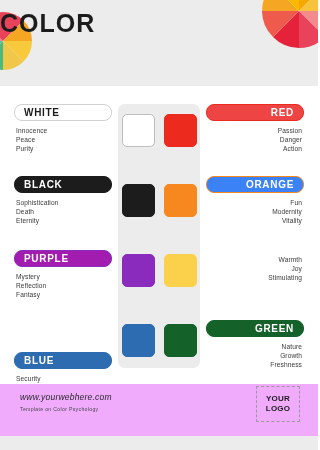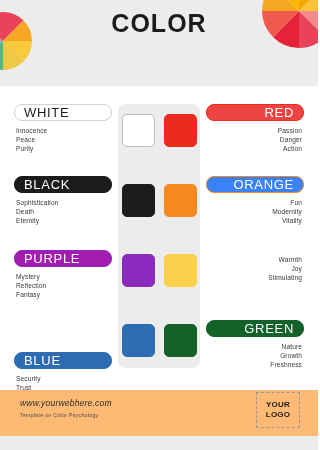--- a/index.html
+++ b/index.html
@@ -11,40 +11,40 @@
   }
   .poster{position:absolute;inset:0;background:#ffffff;overflow:hidden;}
 
   
   .header{
     position:absolute;left:0;top:0;width:318px;height:86px;
     background:#ececec;overflow:hidden;
   }
   .title{
     position:absolute;left:0;top:10px;width:318px;
-    text-align:center;color:#1c1c1c;
+    text-align:left;color:#1c1c1c;
     font-weight:bold;font-size:25px;line-height:27px;
     letter-spacing:-0.5px;
     transform:scaleX(1.0);
   }
   .title .l1{display:block;letter-spacing:1px;}
   .title .l2{display:block;letter-spacing:0px;}
 
   
   .wheel{position:absolute;border-radius:50%;}
   .wheel-left{left:-26px;top:12px;width:58px;height:58px;}
   .wheel-right{right:-18px;top:-26px;width:74px;height:74px;}
   .wheel svg{display:block;}
 
   
   .footer-band{
     position:absolute;left:0;bottom:0;width:318px;height:14px;background:#ececec;
   }
   .footer{
-    position:absolute;left:0;bottom:8px;width:318px;height:52px;background:#fdba74;
+    position:absolute;left:0;bottom:14px;width:318px;height:52px;background:#f0abfc;
   }
   .web{
     position:absolute;left:20px;top:8px;
     font-style:italic;font-size:8.5px;color:#2b2b2b;letter-spacing:0.2px;
   }
   .tagline{
     position:absolute;left:20px;top:22px;
     font-size:5.2px;color:#4a4a4a;letter-spacing:0.3px;
   }
   .logo-box{
@@ -72,21 +72,21 @@
 
   
   .col{position:absolute;top:104px;width:98px;}
   .col-left{left:14px;}
   .col-right{right:14px;}
 
   .entry{position:absolute;width:98px;}
   .pill{
     height:15px;border-radius:8px;
     display:flex;align-items:center;
-    font-weight:normal;font-size:13px;letter-spacing:0.7px;text-align:right;
+    font-weight:bold;font-size:10px;letter-spacing:0.7px;text-align:right;
   }
   .pill-left{padding-left:9px;justify-content:flex-start;}
   .pill-right{padding-right:9px;justify-content:flex-end;}
   .words{margin-top:5px;}
   .words div{
     font-size:6.6px;line-height:9.2px;color:#3a3a3a;letter-spacing:0.1px;
   }
   .words.align-left div{text-align:left;padding-left:2px;}
   .words.align-right div{text-align:right;padding-right:2px;}
 </style>

